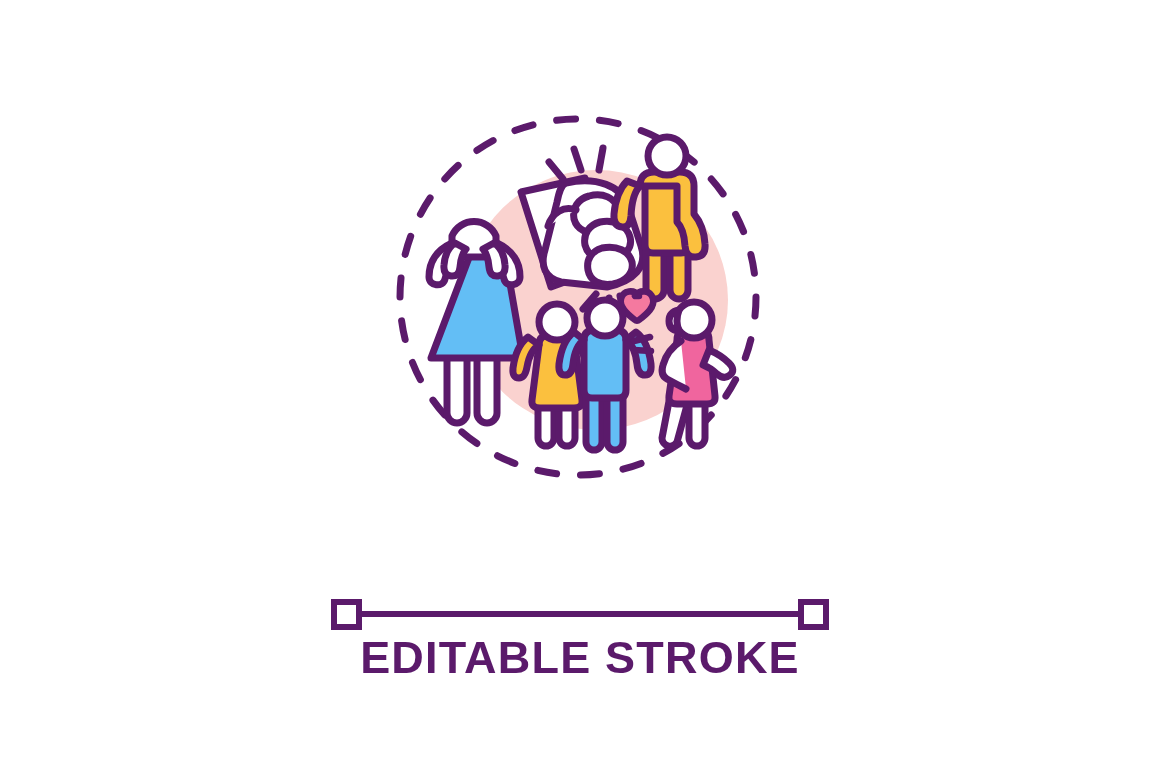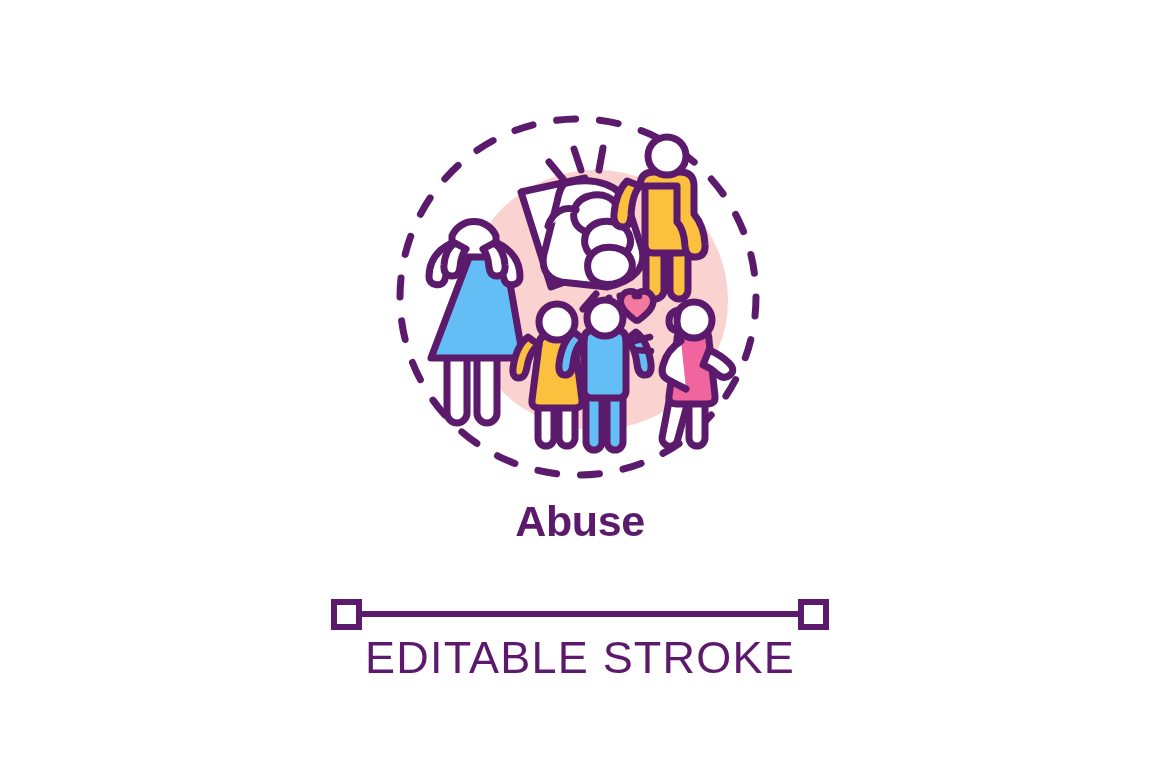--- a/index.html
+++ b/index.html
@@ -50,21 +50,21 @@
     width: 1160px;
     text-align: center;
   }
   .subtitle {
     position: absolute;
     left: 0;
     top: 632px;
     width: 1160px;
     text-align: center;
     font-family: "Liberation Sans", sans-serif;
-    font-weight: normal;
+    font-weight: bold;
     font-size: 45px;
     letter-spacing: 1.2px;
     color: #5B1A6B;
   }
 </style>
 </head>
 <body>
 
 <div class="canvas">
 
@@ -181,21 +181,20 @@
       <path d="M709 350 q12 5 20 13 q7 7 1 12 q-6 5 -13 -1 q-6 -6 -14 -9 Z" fill="#FFFFFF"></path>
 
       <circle cx="694" cy="320" r="18" fill="#FFFFFF"></circle>
 
       <path d="M679 310 q-10 2 -10 11 q0 9 10 10 q-4 -10 0 -21 Z" fill="#FFFFFF"></path>
     </g>
 
   </svg>
 
   <div class="title-block">
-    <div class="title-line">Abuse</div>
   </div>
 
   <div class="divider-wrap">
     <svg width="500" height="36" viewBox="0 0 500 36" xmlns="http://www.w3.org/2000/svg">
       <line x1="16" y1="18" x2="484" y2="18" stroke="#5B1A6B" stroke-width="6"></line>
       <rect x="4" y="6" width="25" height="25" fill="#FFFFFF" stroke="#5B1A6B" stroke-width="6"></rect>
       <rect x="471" y="6" width="25" height="25" fill="#FFFFFF" stroke="#5B1A6B" stroke-width="6"></rect>
     </svg>
   </div>
 

